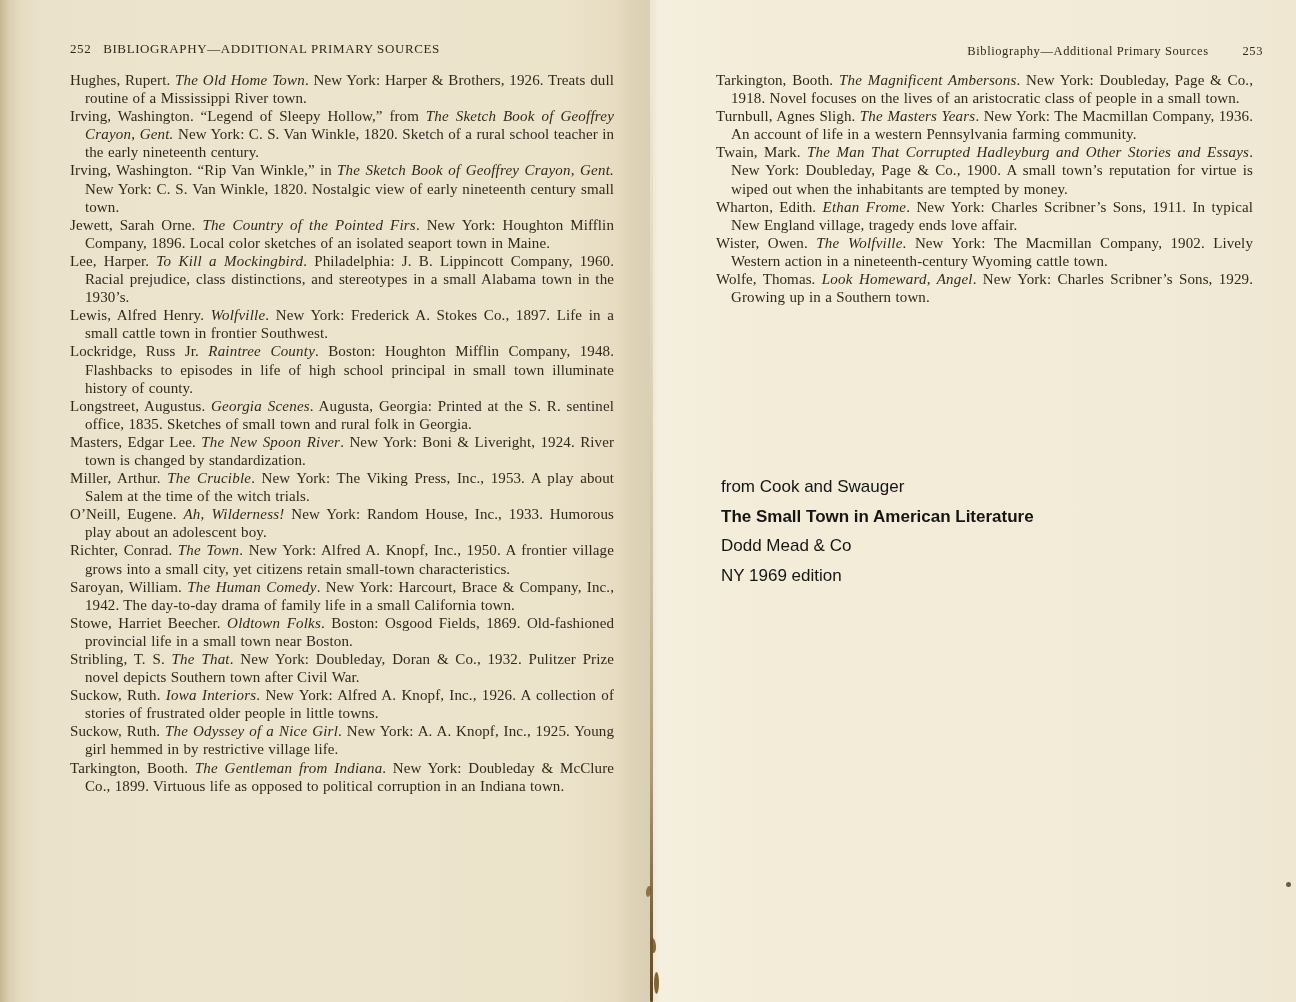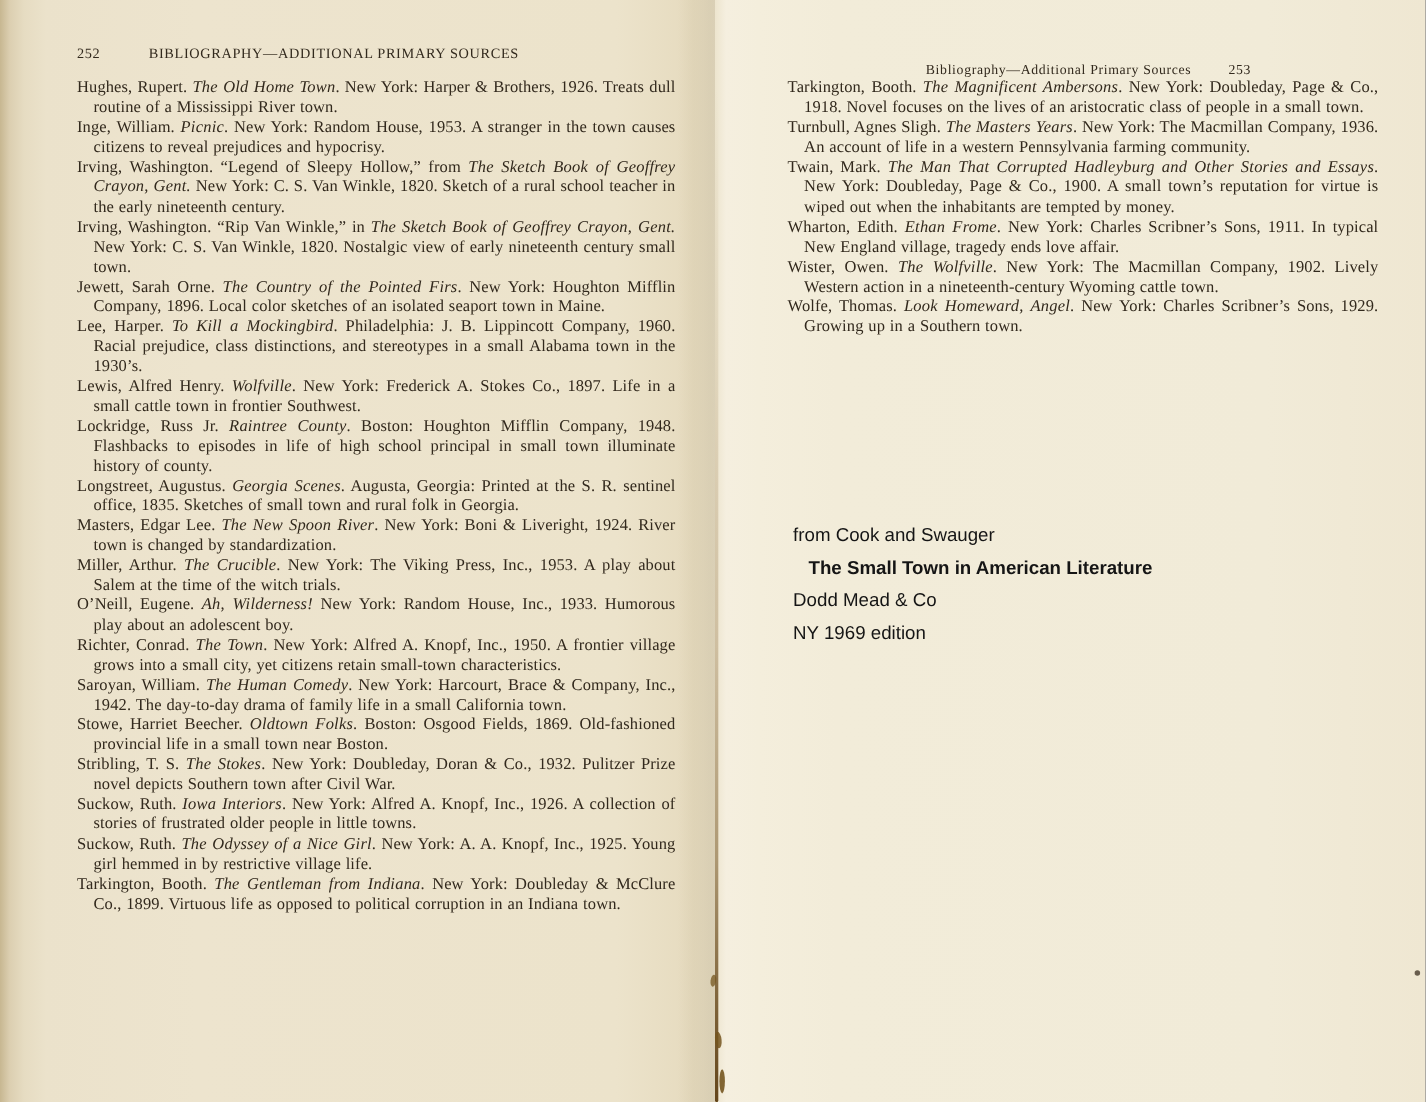--- a/index.html
+++ b/index.html
@@ -26,39 +26,39 @@
       rgba(100,68,22,.80) 90%, rgba(92,60,16,.95) 100%);
   }
   .speck { position:absolute; background:#74551f; border-radius:50%; opacity:.75; }
   .speck.s1 { left:646px; top:886px; width:5px; height:11px; transform:rotate(8deg); }
   .speck.s2 { left:650px; top:938px; width:6px; height:15px; transform:rotate(-6deg); opacity:.85; }
   .speck.s3 { left:654px; top:972px; width:5px; height:22px; opacity:.9; }
   .speck.s4 { left:1286px; top:882px; width:5px; height:5px; background:#463b2c; opacity:.8; }
 
   .header { position:absolute; font-size:13px; letter-spacing:.6px; white-space:nowrap; }
   .header-left { left:70px; top:41px; }
-  .header-left .pagenum { margin-right:40px; }
-  .header-right { left:716px; top:56px; width:547px; text-align:center; font-size:12.5px; }
+  .header-left .pagenum { margin-right:8px; }
+  .header-right { left:716px; top:44px; width:547px; text-align:right; font-size:12.5px; }
   .header-right .pagenum { margin-left:30px; }
 
   .entries { position:absolute; top:71px; }
   .entries-left  { left:70px;  width:544px; }
   .entries-right { left:716px; width:537px; }
   .entry {
     margin:0; text-align:justify; font-size:15px; line-height:18.1px;
     padding-left:15px; text-indent:-15px; letter-spacing:.1px; word-spacing:.5px;
   }
   .entry i { letter-spacing:.2px; }
 
   .annotation {
     position:absolute; left:721px; top:472px; color:#151515;
     font-family:"Liberation Sans","DejaVu Sans",sans-serif;
   }
   .ann-line { font-size:17px; line-height:29.5px; }
-  .ann-line.bold { font-weight:bold;margin-left:14px; }
+  .ann-line.bold { font-weight:bold; }
 </style>
 </head>
 <body>
 
 <div class="scan">
   <div class="gutter-shade"></div>
   <div class="gutter-crack"></div>
   <div class="speck s1"></div>
   <div class="speck s2"></div>
   <div class="speck s3"></div>
@@ -69,35 +69,34 @@
     <span class="htitle">BIBLIOGRAPHY—ADDITIONAL PRIMARY SOURCES</span>
   </div>
 
   <div class="header header-right">
     <span class="htitle">Bibliography—Additional Primary Sources</span>
     <span class="pagenum">253</span>
   </div>
 
   <div id="left-entries" class="entries entries-left">
       <p class="entry"><span>Hughes, Rupert. </span><i>The Old Home Town</i><span>. New York: Harper &amp; Brothers, 1926. Treats dull routine of a Mississippi River town.</span></p>
-      <p class="entry"><span>Inge, William. </span><i>Picnic</i><span>. New York: Random House, 1953. A stranger in the town causes citizens to reveal prejudices and hypocrisy.</span></p>
       <p class="entry"><span>Irving, Washington. “Legend of Sleepy Hollow,” from </span><i>The Sketch Book of Geoffrey Crayon, Gent.</i><span> New York: C. S. Van Winkle, 1820. Sketch of a rural school teacher in the early nineteenth century.</span></p>
       <p class="entry"><span>Irving, Washington. “Rip Van Winkle,” in </span><i>The Sketch Book of Geoffrey Crayon, Gent.</i><span> New York: C. S. Van Winkle, 1820. Nostalgic view of early nineteenth century small town.</span></p>
       <p class="entry"><span>Jewett, Sarah Orne. </span><i>The Country of the Pointed Firs</i><span>. New York: Houghton Mifflin Company, 1896. Local color sketches of an isolated seaport town in Maine.</span></p>
       <p class="entry"><span>Lee, Harper. </span><i>To Kill a Mockingbird</i><span>. Philadelphia: J. B. Lippincott Company, 1960. Racial prejudice, class distinctions, and stereotypes in a small Alabama town in the 1930’s.</span></p>
       <p class="entry"><span>Lewis, Alfred Henry. </span><i>Wolfville</i><span>. New York: Frederick A. Stokes Co., 1897. Life in a small cattle town in frontier Southwest.</span></p>
       <p class="entry"><span>Lockridge, Russ Jr. </span><i>Raintree County</i><span>. Boston: Houghton Mifflin Company, 1948. Flashbacks to episodes in life of high school principal in small town illuminate history of county.</span></p>
       <p class="entry"><span>Longstreet, Augustus. </span><i>Georgia Scenes</i><span>. Augusta, Georgia: Printed at the S. R. sentinel office, 1835. Sketches of small town and rural folk in Georgia.</span></p>
       <p class="entry"><span>Masters, Edgar Lee. </span><i>The New Spoon River</i><span>. New York: Boni &amp; Liveright, 1924. River town is changed by standardization.</span></p>
       <p class="entry"><span>Miller, Arthur. </span><i>The Crucible</i><span>. New York: The Viking Press, Inc., 1953. A play about Salem at the time of the witch trials.</span></p>
       <p class="entry"><span>O’Neill, Eugene. </span><i>Ah, Wilderness!</i><span> New York: Random House, Inc., 1933. Humorous play about an adolescent boy.</span></p>
       <p class="entry"><span>Richter, Conrad. </span><i>The Town</i><span>. New York: Alfred A. Knopf, Inc., 1950. A frontier village grows into a small city, yet citizens retain small-town characteristics.</span></p>
       <p class="entry"><span>Saroyan, William. </span><i>The Human Comedy</i><span>. New York: Harcourt, Brace &amp; Company, Inc., 1942. The day-to-day drama of family life in a small California town.</span></p>
       <p class="entry"><span>Stowe, Harriet Beecher. </span><i>Oldtown Folks</i><span>. Boston: Osgood Fields, 1869. Old-fashioned provincial life in a small town near Boston.</span></p>
-      <p class="entry"><span>Stribling, T. S. </span><i>The Stokes</i><span>. New York: Doubleday, Doran &amp; Co., 1932. Pulitzer Prize novel depicts Southern town after Civil War.</span></p>
+      <p class="entry"><span>Stribling, T. S. </span><i>The That</i><span>. New York: Doubleday, Doran &amp; Co., 1932. Pulitzer Prize novel depicts Southern town after Civil War.</span></p>
       <p class="entry"><span>Suckow, Ruth. </span><i>Iowa Interiors</i><span>. New York: Alfred A. Knopf, Inc., 1926. A collection of stories of frustrated older people in little towns.</span></p>
       <p class="entry"><span>Suckow, Ruth. </span><i>The Odyssey of a Nice Girl</i><span>. New York: A. A. Knopf, Inc., 1925. Young girl hemmed in by restrictive village life.</span></p>
       <p class="entry"><span>Tarkington, Booth. </span><i>The Gentleman from Indiana</i><span>. New York: Doubleday &amp; McClure Co., 1899. Virtuous life as opposed to political corruption in an Indiana town.</span></p>
     </div>
 
   <div id="right-entries" class="entries entries-right">
       <p class="entry"><span>Tarkington, Booth. </span><i>The Magnificent Ambersons</i><span>. New York: Doubleday, Page &amp; Co., 1918. Novel focuses on the lives of an aristocratic class of people in a small town.</span></p>
       <p class="entry"><span>Turnbull, Agnes Sligh. </span><i>The Masters Years</i><span>. New York: The Macmillan Company, 1936. An account of life in a western Pennsylvania farming community.</span></p>
       <p class="entry"><span>Twain, Mark. </span><i>The Man That Corrupted Hadleyburg and Other Stories and Essays</i><span>. New York: Doubleday, Page &amp; Co., 1900. A small town’s reputation for virtue is wiped out when the inhabitants are tempted by money.</span></p>
       <p class="entry"><span>Wharton, Edith. </span><i>Ethan Frome</i><span>. New York: Charles Scribner’s Sons, 1911. In typical New England village, tragedy ends love affair.</span></p>

